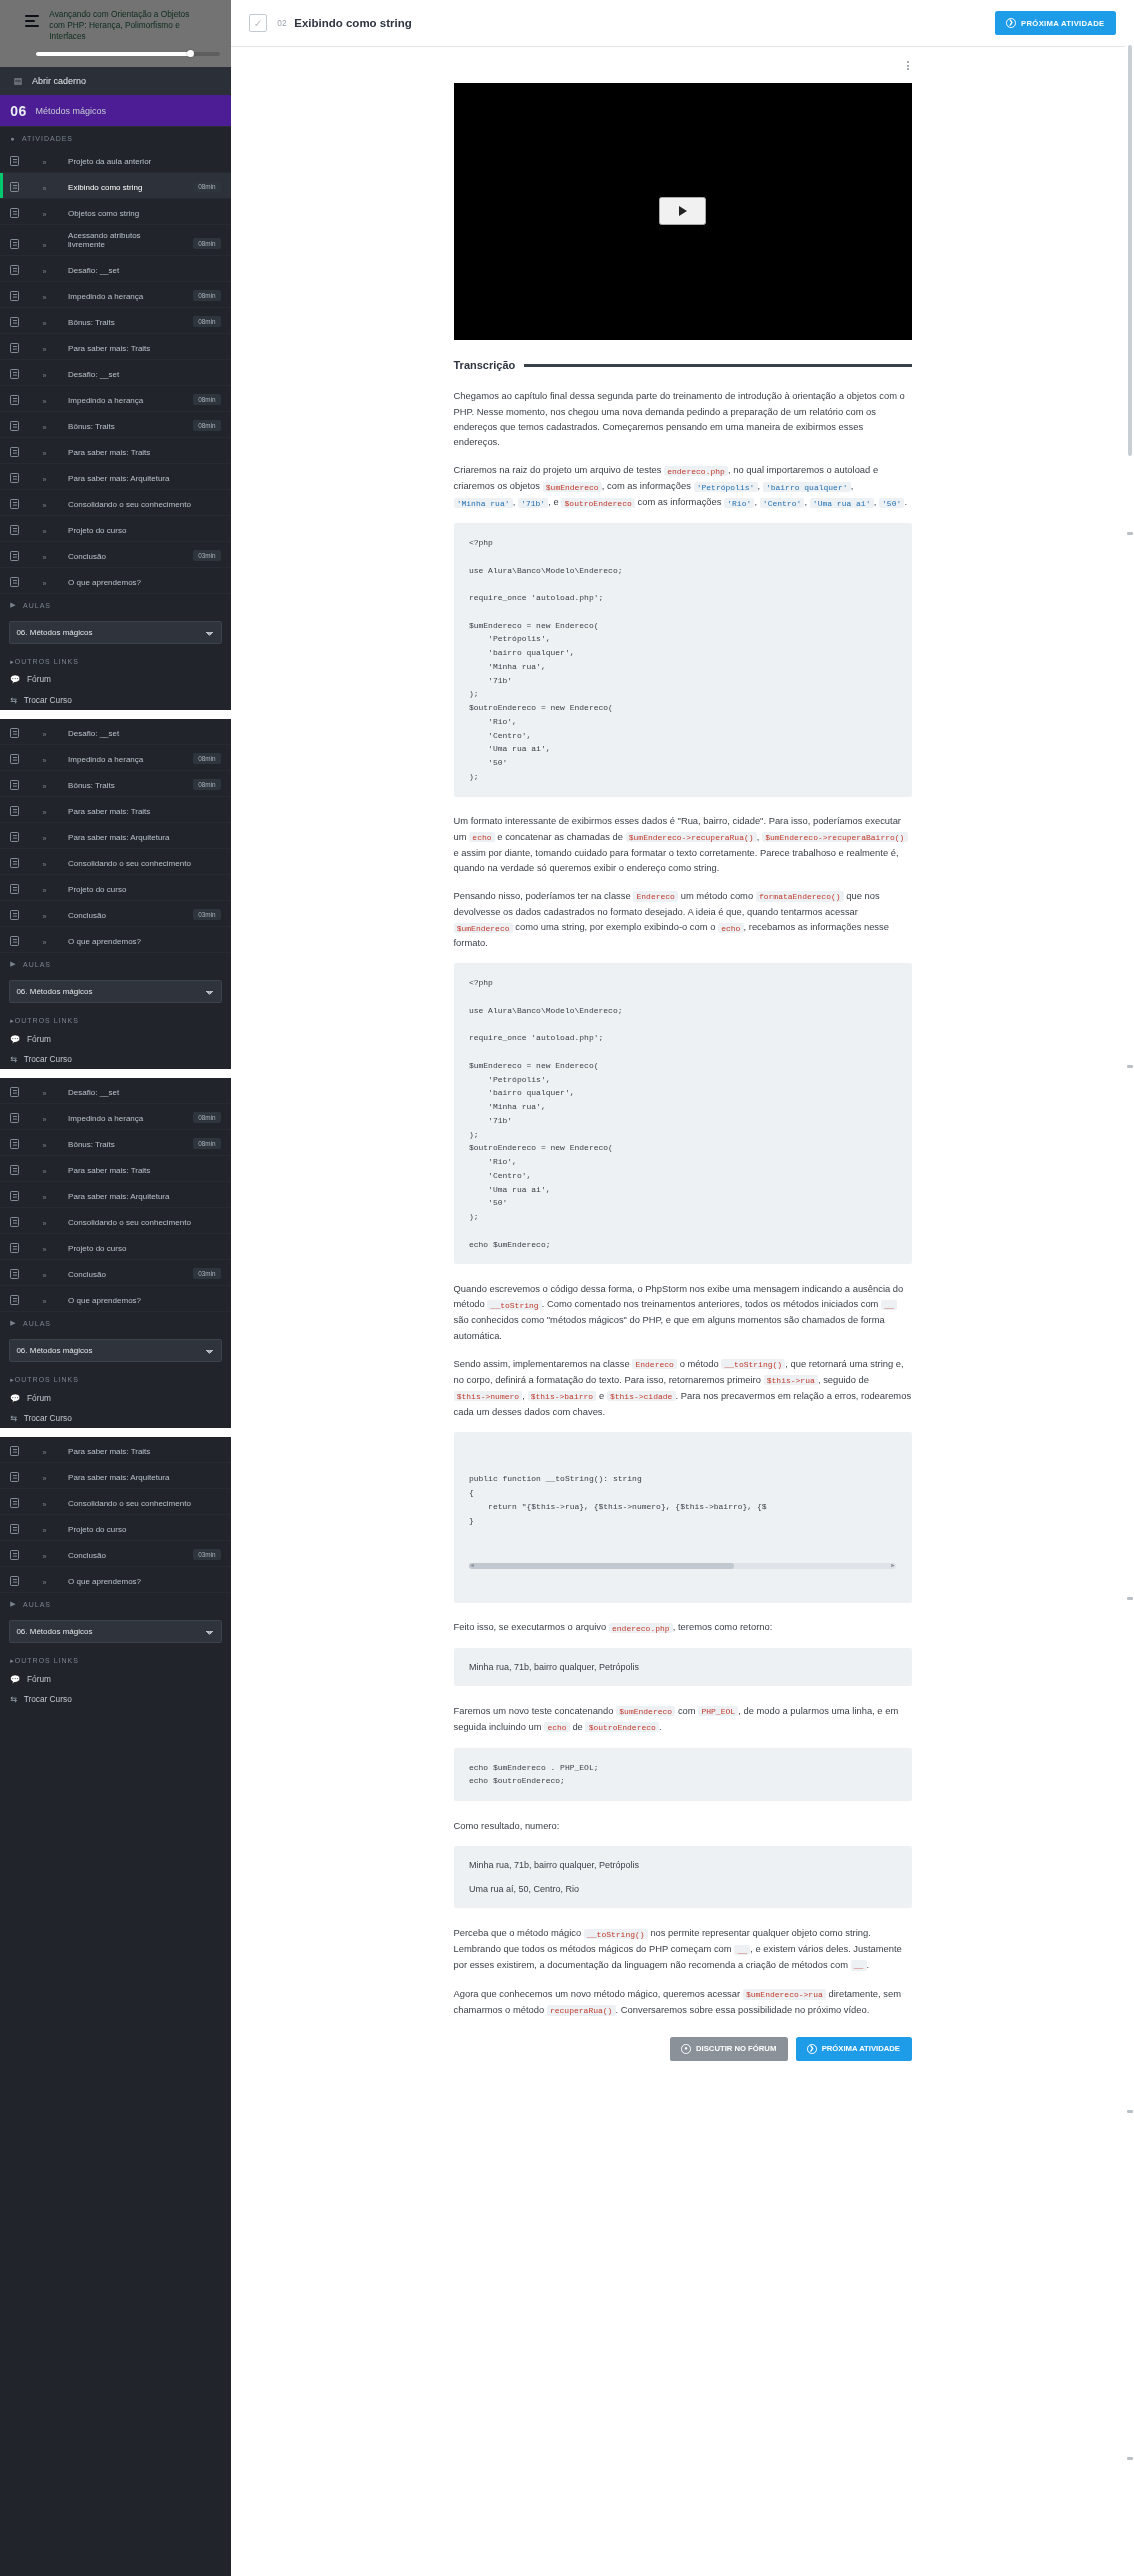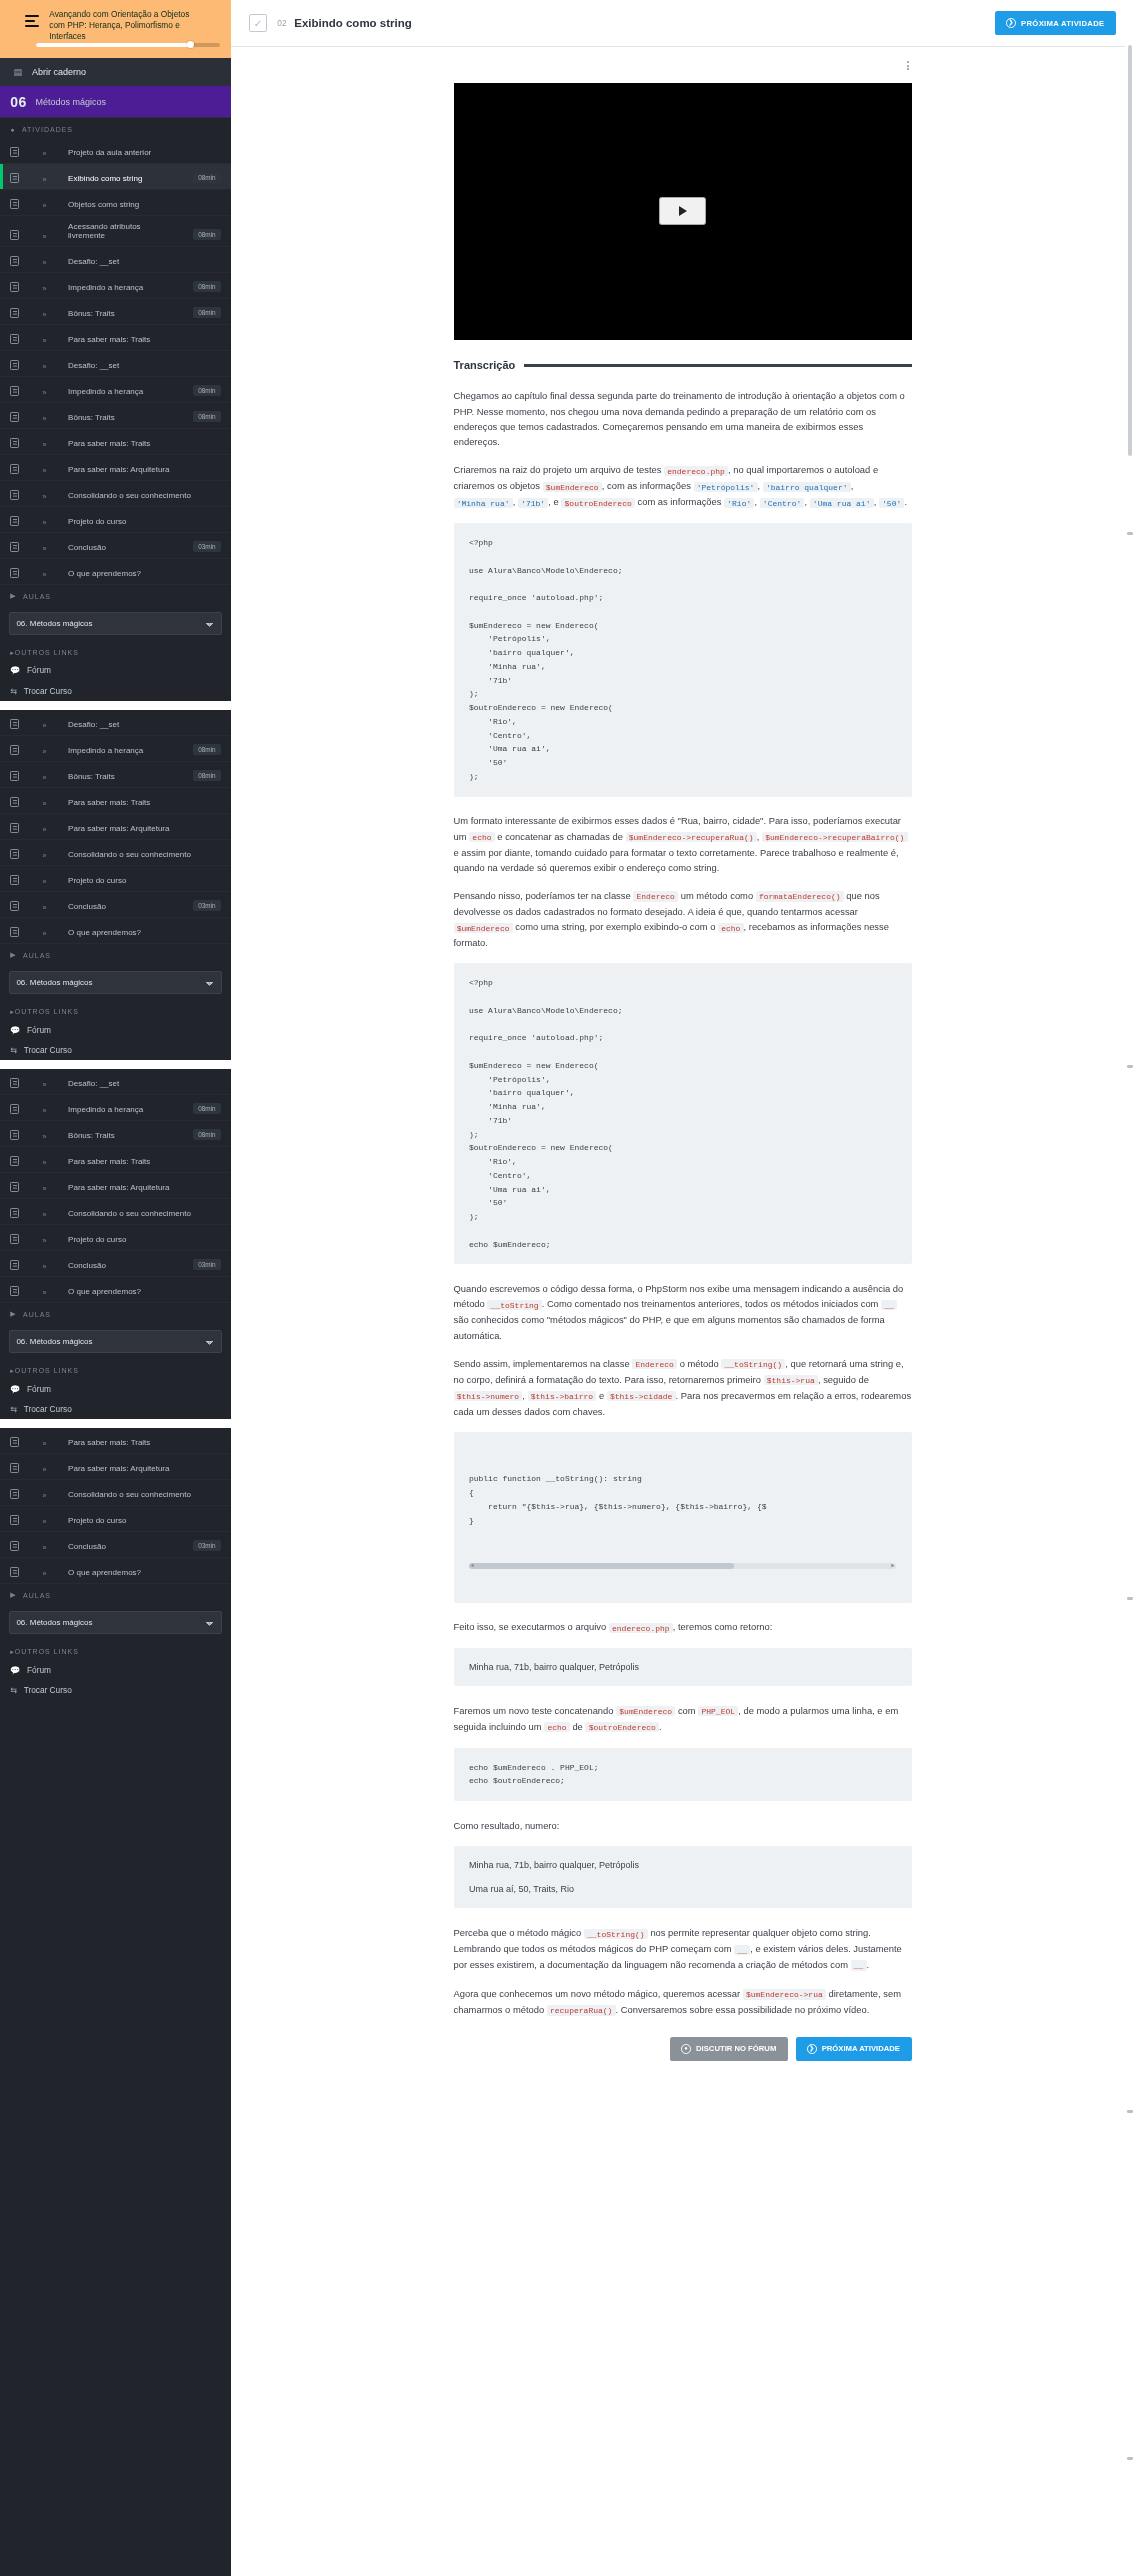--- a/index.html
+++ b/index.html
@@ -26,22 +26,22 @@
   
   .sidebar {
     width: 231px;
     min-width: 231px;
     background: #21252b;
     color: #d9dde2;
     position: relative;
     overflow: hidden;
   }
   .sb-top {
-    background: #fdba74;
-    height: 58px;
+    background: #737373;
+    height: 67px;
     display: flex;
     align-items: flex-start;
     padding: 9px 25px;
     position: relative;
   }
   .sb-hamburger {
     width: 19px; height: 16.7px;
     display: flex; flex-direction: column; justify-content: center; gap: 3.2px;
     margin-top: 3.8px;
   }
@@ -998,21 +998,21 @@
           <code class="inline">$outroEndereco</code><span>.</span>
         </p>
 
         <pre class="code">echo $umEndereco . PHP_EOL;
 echo $outroEndereco;</pre>
 
         <p>Como resultado, numero:</p>
 
         <div class="output-box">
           <p>Minha rua, 71b, bairro qualquer, Petrópolis</p>
-          <p>Uma rua aí, 50, Traits, Rio</p>
+          <p>Uma rua aí, 50, Centro, Rio</p>
         </div>
 
         <p>
           <span>Perceba que o método mágico</span>
           <code class="inline">__toString()</code>
           <span>nos permite representar qualquer objeto como string. Lembrando que todos os métodos mágicos do PHP começam com</span>
           <code class="inline">__</code><span>, e existem vários deles. Justamente por esses existirem, a documentação da linguagem não recomenda a criação de métodos com</span>
           <code class="inline">__</code><span>.</span>
         </p>
 

